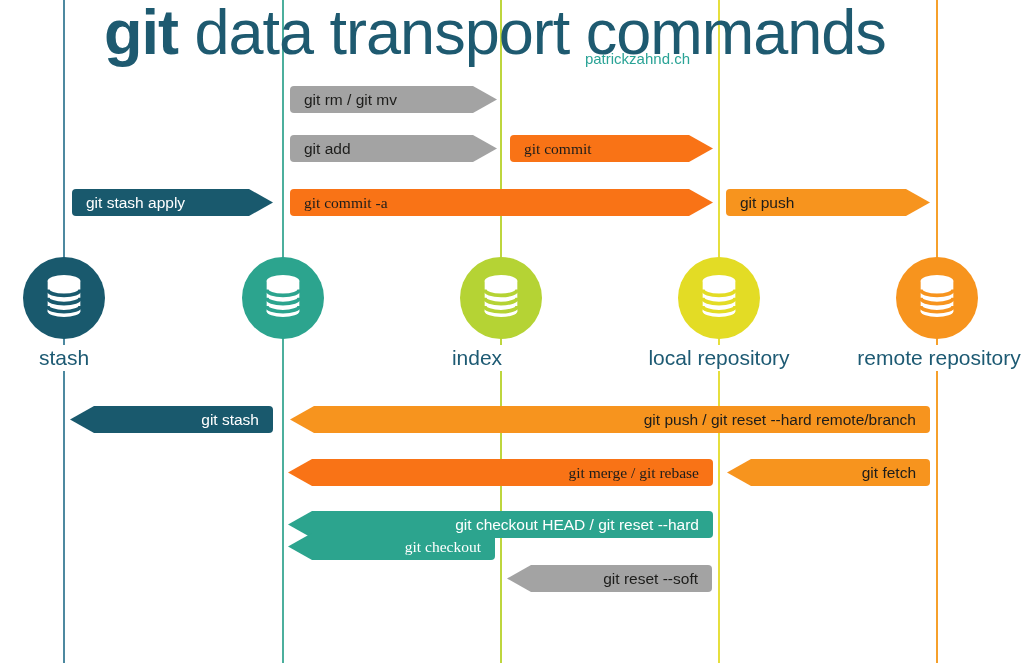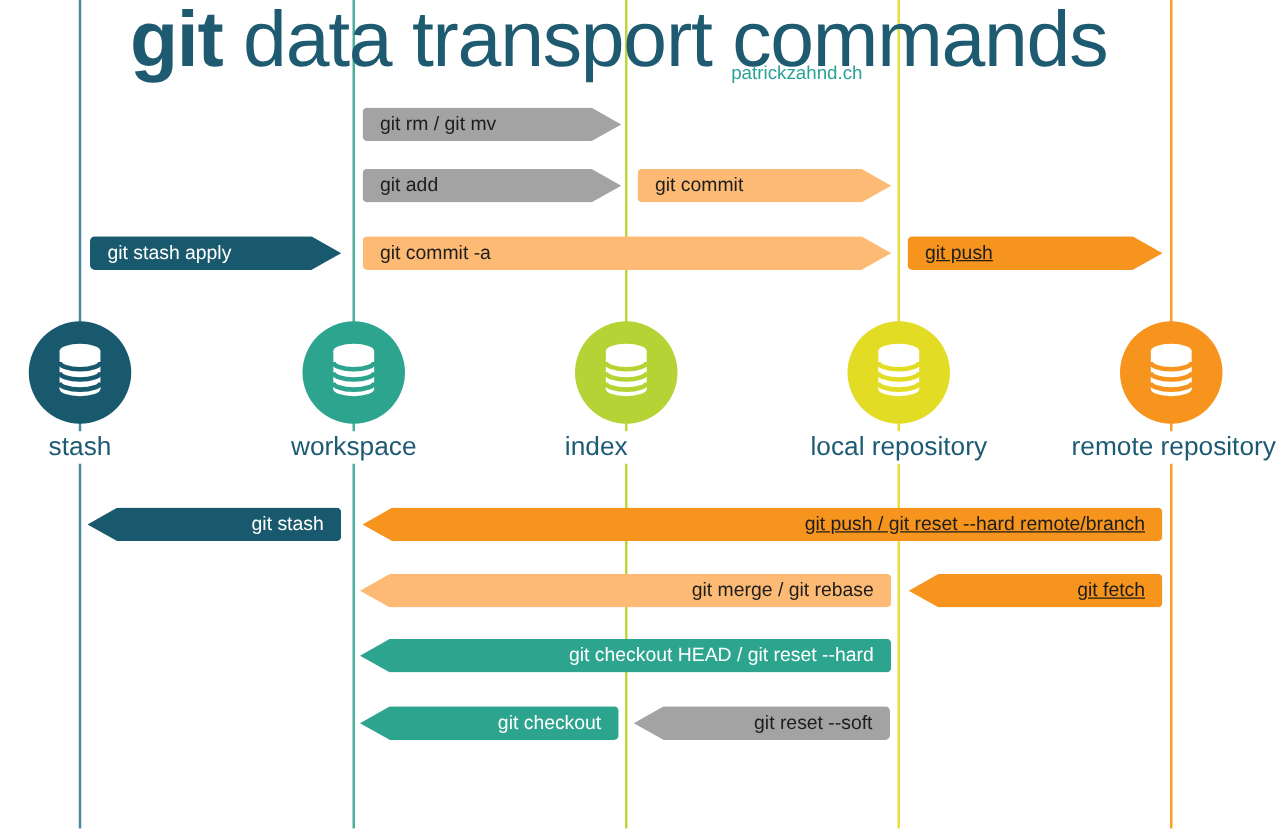--- a/index.html
+++ b/index.html
@@ -62,36 +62,36 @@
     clip-path: polygon(0 0, calc(100% - 24px) 0, 100% 50%, calc(100% - 24px) 100%, 0 100%);
     padding-left:14px; padding-right:32px; text-align:left;
   }
   .arrow.left {
     clip-path: polygon(24px 0, 100% 0, 100% 100%, 24px 100%, 0 50%);
     padding-right:14px; padding-left:32px; text-align:right;
   }
   .a-darkteal   { background:#19596d; color:#ffffff; }
   .a-teal       { background:#2ca48e; color:#ffffff; }
   .a-chartreuse { background:#a3a3a3; }
-  .a-yellow     { background:#fdba74; }
-  .a-orange     { background:#f7941e;text-decoration:underline; }
+  .a-yellow     { background:#f97316;font-family:Liberation Serif, serif; }
+  .a-orange     { background:#f7941e; }
 
   
   .ar-rm-mv         { left:290px; top:86px;  width:207px; }
   .ar-add           { left:290px; top:135px; width:207px; }
   .ar-commit        { left:510px; top:135px; width:203px; }
   .ar-stash-apply   { left:72px;  top:189px; width:201px; }
   .ar-commit-a      { left:290px; top:189px; width:423px; }
   .ar-push          { left:726px; top:189px; width:204px; }
   .ar-stash         { left:70px;  top:406px; width:203px; }
   .ar-pull          { left:290px; top:406px; width:640px; }
   .ar-merge         { left:288px; top:459px; width:425px; }
   .ar-fetch         { left:727px; top:459px; width:203px; }
   .ar-checkout-head { left:288px; top:511px; width:425px; }
-  .ar-checkout      { left:288px; top:565px; width:207px; }
+  .ar-checkout      { left:288px; top:533px; width:207px;font-family:Liberation Serif, serif; }
   .ar-reset-soft    { left:507px; top:565px; width:205px; }
 </style>
 </head>
 <body>
 
 <div id="canvas">
 
   <div class="vline vline-stash"></div>
   <div class="vline vline-workspace"></div>
   <div class="vline vline-index"></div>
@@ -159,21 +159,20 @@
       <ellipse cx="24" cy="11" rx="14" ry="5" fill="#fff"></ellipse>
       <rect x="10" y="11" width="28" height="26" fill="#fff"></rect>
       <ellipse cx="24" cy="37" rx="14" ry="5" fill="#fff"></ellipse>
       <path d="M10 18.5a14 5 0 0 0 28 0" fill="none" stroke="currentColor" stroke-width="3.2"></path>
       <path d="M10 25.5a14 5 0 0 0 28 0" fill="none" stroke="currentColor" stroke-width="3.2"></path>
       <path d="M10 32.5a14 5 0 0 0 28 0" fill="none" stroke="currentColor" stroke-width="3.2"></path>
     </svg>
   </div>
 
   <div class="node-label" style="left:64px;">stash</div>
-  <div class="node-label" style="left:283px;">workspace</div>
   <div class="node-label" style="left:477px;">index</div>
   <div class="node-label" style="left:719px;">local repository</div>
   <div class="node-label" style="left:939px;">remote repository</div>
 
   <div class="arrow left a-darkteal ar-stash">
     <span>git stash</span></div>
   <div class="arrow left a-orange ar-pull">
     <span>git push / git reset --hard remote/branch</span></div>
   <div class="arrow left a-yellow ar-merge">
     <span>git merge / git rebase</span></div>

